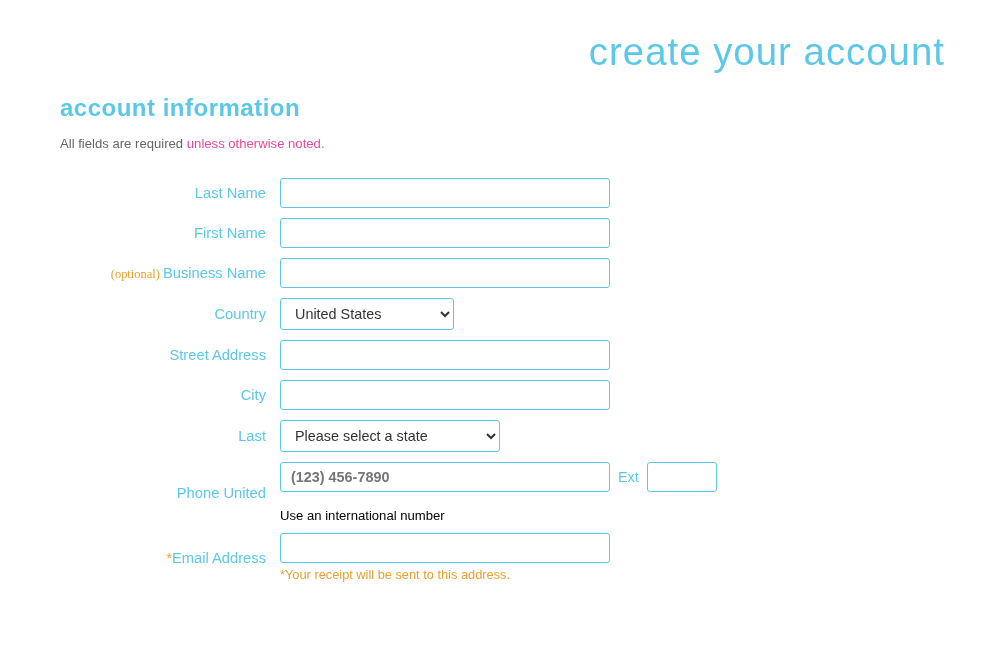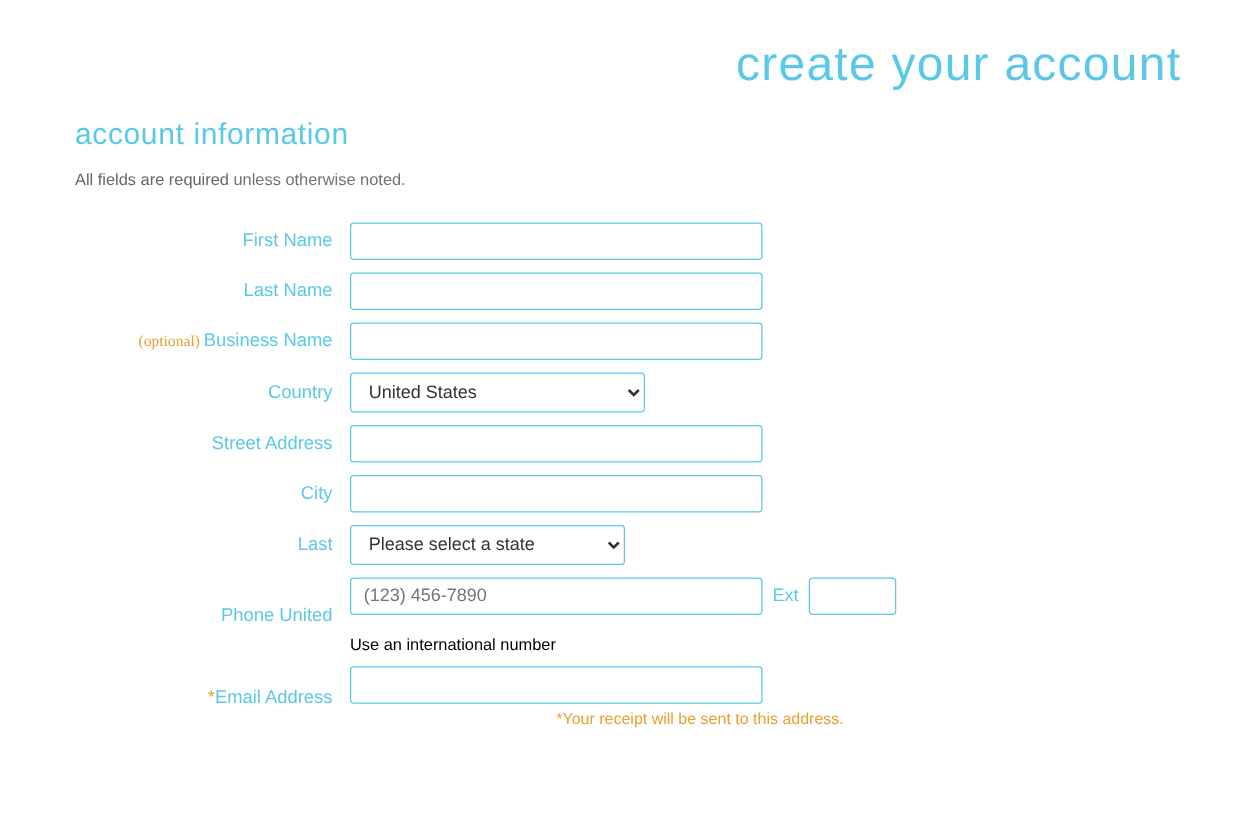--- a/index.html
+++ b/index.html
@@ -20,33 +20,33 @@
       font-size: 2.4em;
       font-weight: 300;
       margin-bottom: 20px;
       letter-spacing: 1px;
       text-align: right;
     }
 
     h2.section-title {
       color: #5bc8e8;
       font-size: 1.5em;
-      font-weight: 400;
+      font-weight: 700;
       margin-bottom: 14px;
       letter-spacing: 0.5px;
     }
 
     .required-note {
       font-size: 0.82em;
       color: #666;
       margin-bottom: 22px;
     }
 
     .required-note span.unless {
-      color: #737373;
+      color: #ec4899;
       text-align: right;
     }
 
     .form-table {
       width: 100%;
       max-width: 780px;
       border-collapse: collapse;
     }
 
     .form-table tr {
@@ -86,35 +86,36 @@
     input[type="text"],
     input[type="tel"],
     input[type="email"] {
       border: 1.5px solid #5bc8e8;
       border-radius: 3px;
       padding: 6px 10px;
       font-size: 0.9em;
       color: #0369a1;
       outline: none;
       width: 330px;
+      font-weight: bold;
     }
 
     select {
       border: 1.5px solid #5bc8e8;
       border-radius: 3px;
       padding: 6px 10px;
       font-size: 0.9em;
       color: #333;
       outline: none;
       background: #fff;
       cursor: pointer;
     }
 
     select.country-select {
-      width: 236px;
+      width: 174px;
     }
 
     select.state-select {
       width: 220px;
     }
 
     .phone-row {
       display: flex;
       align-items: center;
       gap: 8px;
@@ -140,47 +141,46 @@
       font-size: 0.82em;
       margin-top: 16px;
       text-decoration: none;
     }
 
     .receipt-note {
       display: block;
       color: #e8a030;
       font-size: 0.8em;
       margin-top: 4px;
-      text-align: center;
     }
   </style>
 </head>
 <body>
 
 <h1 class="page-title">create your account</h1>
 
 <h2 class="section-title">account information</h2>
 
 <p class="required-note">
   <span>All fields are required </span><span class="unless">unless otherwise noted.</span>
 </p>
 
 <table class="form-table">
   <tbody>
       <tr>
     <td class="label-cell">
+      <span class="field-label">Last Name</span>
+    </td>
+    <td class="field-cell">
+      <input type="text" style="">
+    </td>
+  </tr>
+  <tr>
+    <td class="label-cell">
       <span class="field-label">First Name</span>
-    </td>
-    <td class="field-cell">
-      <input type="text" style="">
-    </td>
-  </tr>
-  <tr>
-    <td class="label-cell">
-      <span class="field-label">Last Name</span>
     </td>
     <td class="field-cell">
       <input type="text" style="">
     </td>
   </tr>
   <tr>
     <td class="label-cell">
       <span class="optional-label">(optional)</span><span class="field-label">Business Name</span>
     </td>
     <td class="field-cell">

